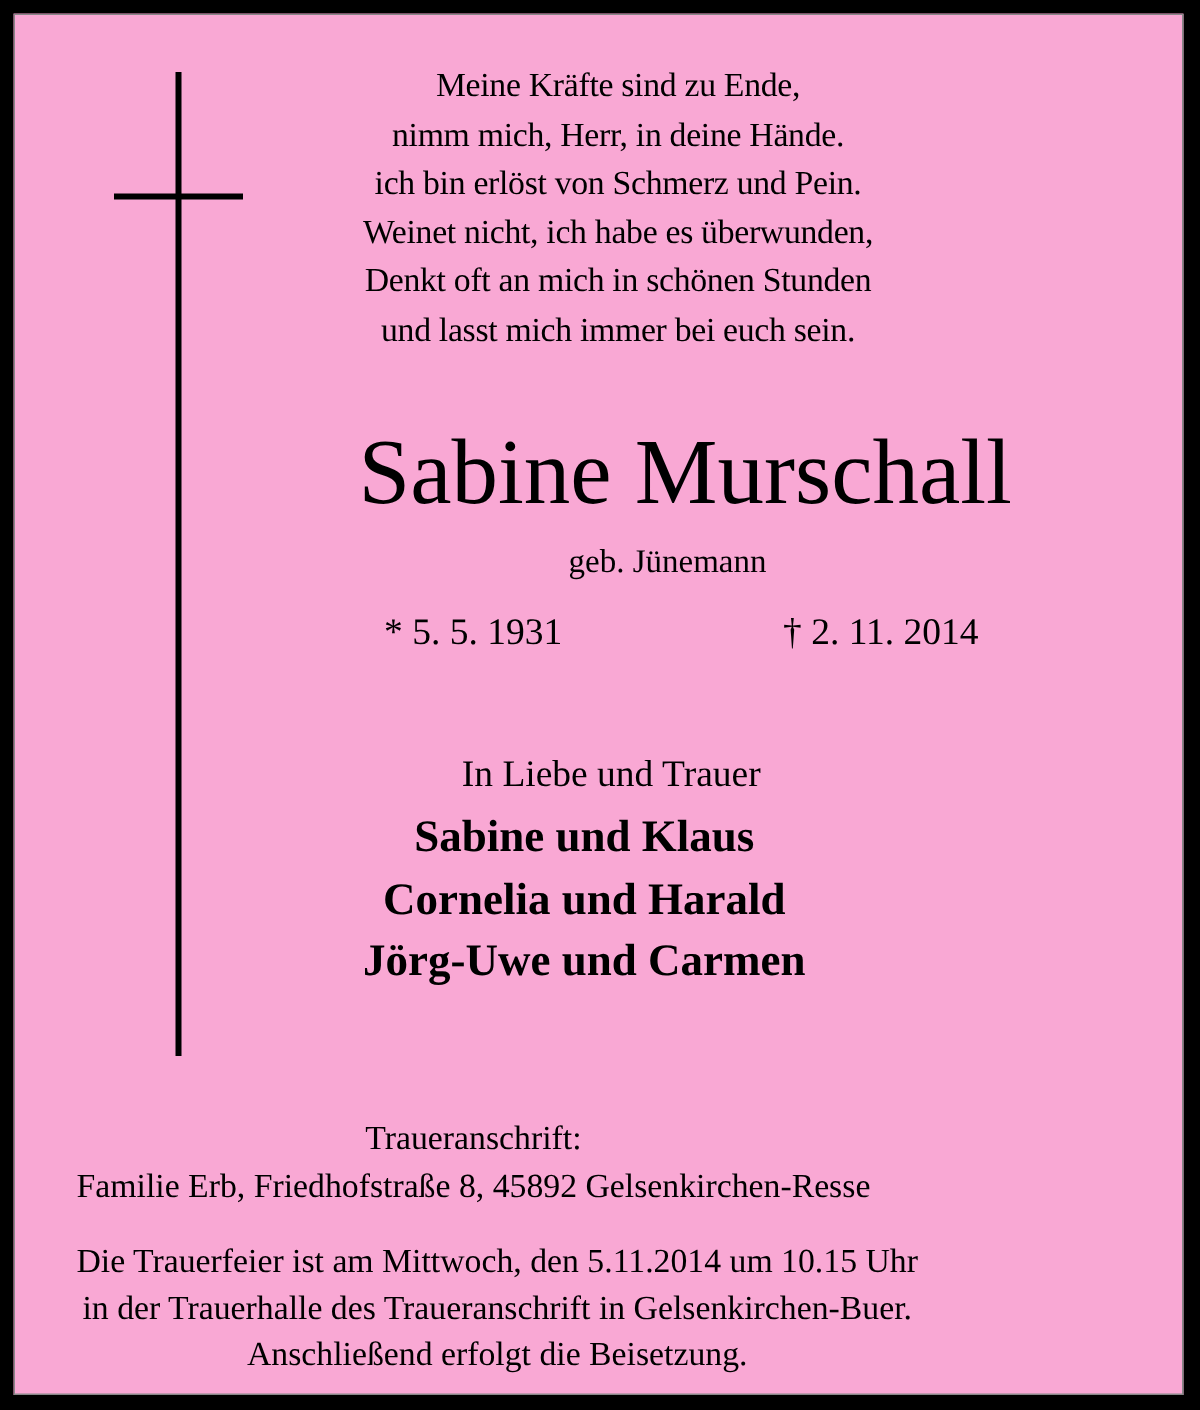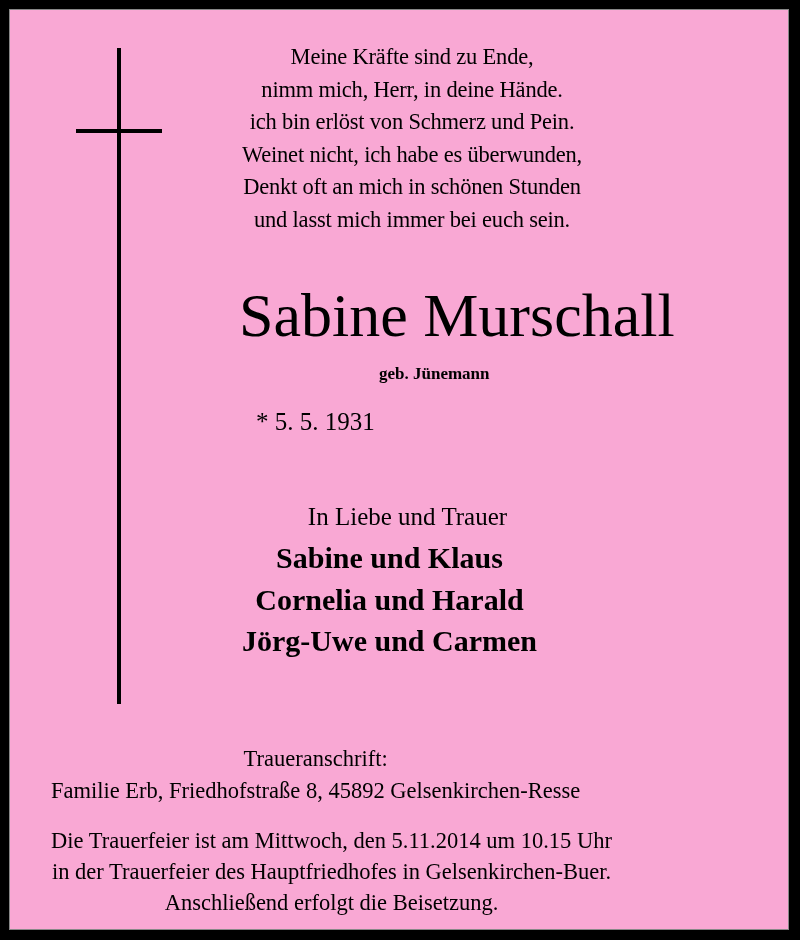--- a/index.html
+++ b/index.html
@@ -23,21 +23,21 @@
       position: absolute; left: 233px; top: 32px;
       font-size: 22.5px; line-height: 32.5px; letter-spacing: -0.2px;
     }
     .verse div { white-space: nowrap; }
     .name {
       position: absolute; left: 230px; top: 270px;
       font-size: 62px; line-height: 72px; white-space: nowrap;
     }
     .maiden {
       position: absolute; left: 370px; top: 350px;
-      font-size: 17px; line-height: 30px; white-space: nowrap; font-weight: bold;
+      font-size: 22px; line-height: 30px; white-space: nowrap;
     }
     .born {
       position: absolute; left: 247px; top: 398px;
       font-size: 25px; line-height: 30px; white-space: nowrap;
     }
     .died {
       position: absolute; left: 513px; top: 398px;
       font-size: 25px; line-height: 30px; white-space: nowrap;
     }
     .mourners {
@@ -71,32 +71,33 @@
     <div>nimm mich, Herr, in deine Hände.</div>
     <div>ich bin erlöst von Schmerz und Pein.</div>
     <div>Weinet nicht, ich habe es überwunden,</div>
     <div>Denkt oft an mich in schönen Stunden</div>
     <div>und lasst mich immer bei euch sein.</div>
   </div>
 
   <div class="name">Sabine Murschall</div>
   <div class="maiden">geb. Jünemann</div>
   <div class="born">* 5. 5. 1931</div>
+  <div class="died">† 2. 11. 2014</div>
 
   <div class="mourners">
     <div class="intro">In Liebe und Trauer</div>
     <div class="fam">Sabine und Klaus</div>
     <div class="fam">Cornelia und Harald</div>
     <div class="fam">Jörg-Uwe und Carmen</div>
   </div>
 
   <div class="address">
     <div>Traueranschrift:</div>
     <div>Familie Erb, Friedhofstraße 8, 45892 Gelsenkirchen-Resse</div>
   </div>
 
   <div class="ceremony">
     <div>Die Trauerfeier ist am Mittwoch, den 5.11.2014 um 10.15 Uhr</div>
-    <div>in der Trauerfeier des Hauptfriedhofes in Gelsenkirchen-Buer.</div>
+    <div>in der Trauerhalle des Traueranschrift in Gelsenkirchen-Buer.</div>
     <div>Anschließend erfolgt die Beisetzung.</div>
   </div>
 
 </div>
 
 </body></html>

